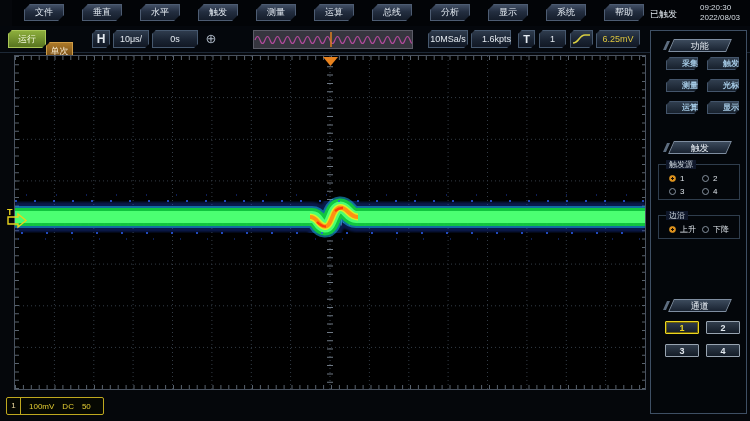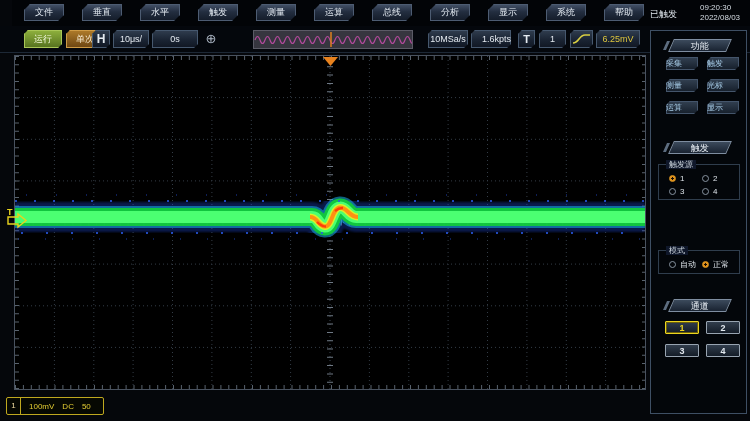--- a/index.html
+++ b/index.html
@@ -21,23 +21,23 @@
   
   #toolbar { position:absolute; left:0; top:26px; width:750px; height:27px; background:#04070c;
              border-bottom:1px solid #1d2836; }
   .tb { position:absolute; top:4px; height:18px; line-height:18px; text-align:center; font-size:9px;
         color:#e4eaf0;
         background:linear-gradient(180deg,#313e50 0%,#1a2433 55%,#10industry17 100%);
         background:linear-gradient(180deg,#313e50 0%,#1a2433 55%,#101622 100%);
         box-shadow:inset 0 0 0 1px #46586e;
         clip-path:polygon(4px 0,100% 0,100% calc(100% - 4px),calc(100% - 4px) 100%,0 100%,0 4px); }
   #run-btn   { left:8px;  width:38px; background:linear-gradient(180deg,#90b23e,#54701e);
-               box-shadow:inset 0 0 0 1px #a9c657; color:#f2f8dc;margin-left:16px; }
-  #single-btn{ left:66px; width:38px; background:linear-gradient(180deg,#b07c2a,#6b4412);
-               box-shadow:inset 0 0 0 1px #cf9c46; color:#f8ecd2; }
+               box-shadow:inset 0 0 0 1px #a9c657; color:#f2f8dc; }
+  #single-btn{ left:46px; width:27px; background:linear-gradient(180deg,#b07c2a,#6b4412);
+               box-shadow:inset 0 0 0 1px #cf9c46; color:#f8ecd2;margin-top:12px; }
   #h-btn     { left:92px; width:18px; font-weight:bold; font-size:12px; }
   #timebase-btn { left:113px; width:36px; }
   #offset-btn   { left:152px; width:46px; }
   #zoom-btn  { left:203px; width:16px; background:none; box-shadow:none; clip-path:none;
                color:#aeb8c6; font-size:13px; line-height:17px; }
   #preview   { position:absolute; left:253px; top:4px; width:160px; height:19px;
                background:#36363f; border:1px solid #5b5b66; }
   #samplerate-btn { left:428px; width:40px; }
   #depth-btn      { left:471px; width:40px;text-align:right; }
   #t-btn     { left:518px; width:17px; font-weight:bold; font-size:11px; }
@@ -60,25 +60,25 @@
   #panel { position:absolute; left:650px; top:30px; width:97px; height:384px;
            background:#03060a; border:1px solid #3e4f64; }
   .sec-header { position:absolute; left:20px; width:58px; height:13px;
                 background:linear-gradient(180deg,#3c4a5c,#19industry);
                 background:linear-gradient(180deg,#3c4a5c,#192331);
                 border:1px solid #7e8da0; transform:skewX(-24deg); }
   .sec-header::before { content:""; position:absolute; left:-7px; top:1px; width:3px; height:9px;
                 background:#5d6d80; }
   .sec-header span { display:block; transform:skewX(24deg); text-align:center;
                 font-size:9px; line-height:12px; color:#e9eff5; }
-  .fn-btn { position:absolute; width:32px; height:13px; line-height:13px; text-align:left;
+  .fn-btn { position:absolute; width:32px; height:13px; line-height:13px; text-align:right;
             font-size:8px; color:#a6cbe6;
             background:linear-gradient(180deg,#334152,#151e2a);
             box-shadow:inset 0 0 0 1px #44556b;
-            clip-path:polygon(4px 0,100% 0,100% calc(100% - 4px),calc(100% - 4px) 100%,0 100%,0 4px); }
+            clip-path:polygon(4px 0,100% 0,100% calc(100% - 4px),calc(100% - 4px) 100%,0 100%,0 4px);font-weight:bold; }
   .group { position:absolute; left:7px; width:82px; border:1px solid #2f3d4d; }
   .group-label { position:absolute; top:-5px; left:7px; background:#0f172a; padding:0 3px;
                  font-size:8px; line-height:9px; color:#ccd5dd; }
   .radio-grid { display:grid; grid-template-columns:1fr 1fr; padding:9px 4px 4px 10px; row-gap:4px; }
   .radio-opt { display:flex; align-items:center; gap:4px; font-size:8px; color:#dde3e9; }
   .radio { width:7px; height:7px; border-radius:50%; border:1px solid #8793a0; flex:0 0 auto; }
   .radio.sel { border-color:#e29a22;
                background:radial-gradient(circle,#140d02 0 30%,#df8f1c 34% 100%); }
   .ch-btn { position:absolute; width:34px; height:13px; line-height:12px; text-align:center;
             font-size:9px; font-weight:bold; color:#e2e8ee;
@@ -222,34 +222,34 @@
           <span class="radio"></span>
           <span>3</span>
           </span>
         <span class="radio-opt">
           <span class="radio"></span>
           <span>4</span>
           </span>
       </div>
     </div>
 
-
-    <div class="group" style="top:219px; height:24px">
-      <span class="group-label">模式</span>
+    <div class="group" style="top:184px; height:24px">
+      <span class="group-label">边沿</span>
       <div class="radio-grid" style="padding-top:8px">
         <span class="radio-opt">
-          <span class="radio"></span>
-          <span>自动</span>
-          </span>
-        <span class="radio-opt">
           <span class="radio sel"></span>
-          <span>正常</span>
+          <span>上升</span>
+          </span>
+        <span class="radio-opt">
+          <span class="radio"></span>
+          <span>下降</span>
           </span>
       </div>
     </div>
+
 
     <div class="sec-header" style="top:268px">
       <span>通道</span>
     </div>
     <div class="ch-btn active" style="left:14px; top:290px">1</div>
     <div class="ch-btn" style="left:55px; top:290px">2</div>
     <div class="ch-btn" style="left:14px; top:313px">3</div>
     <div class="ch-btn" style="left:55px; top:313px">4</div>
   </div>
 

